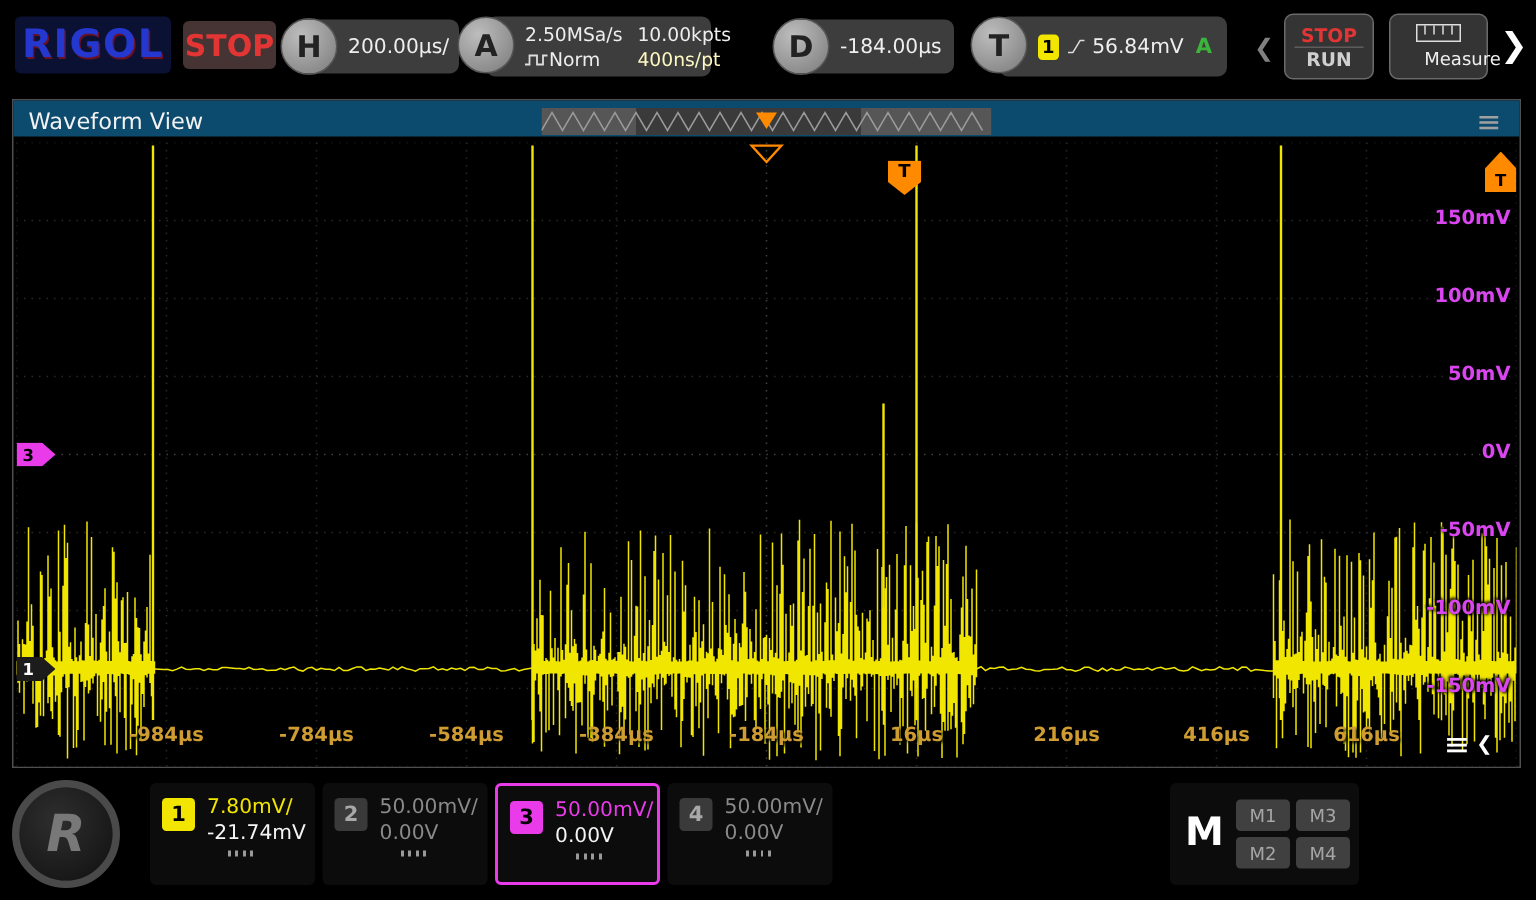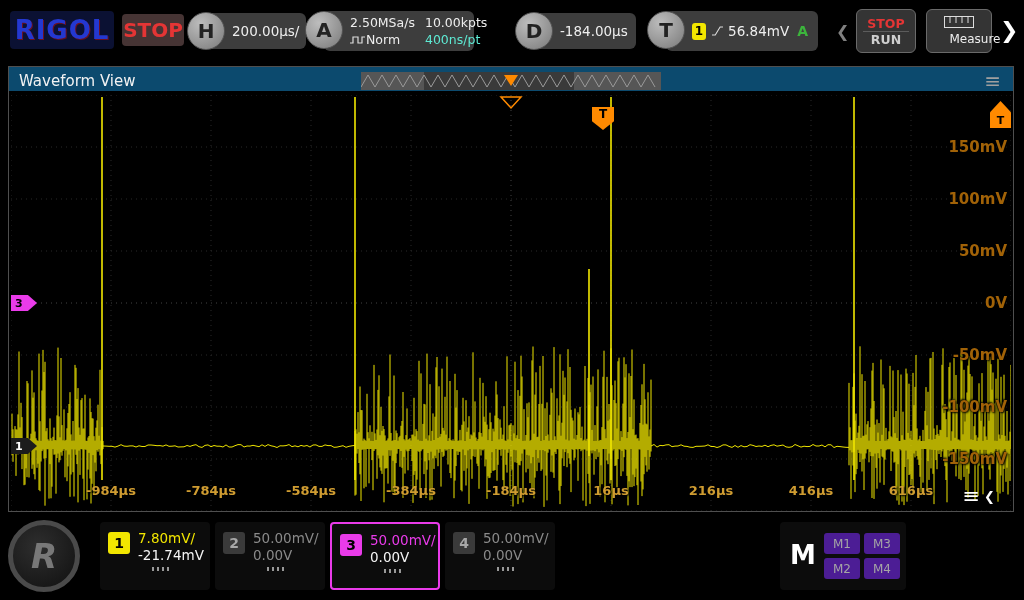--- a/index.html
+++ b/index.html
@@ -15,21 +15,21 @@
     text-shadow:1px 1px 0 #6b1020; }
   .acq-status { position:absolute; left:122px; top:14px; width:62px; height:32px;
     background:#463434; border-radius:4px; display:flex; align-items:center; justify-content:center;
     color:#e43535; font-weight:bold; font-size:20px; }
   .circle-btn { position:absolute; width:38px; height:38px; border-radius:50%;
     background:radial-gradient(circle at 35% 30%, #bdbdbd, #7a7a7a);
     border:1px solid #555; color:#222; font-weight:bold; font-size:20px;
     display:flex; align-items:center; justify-content:center; z-index:2; }
   .pill { position:absolute; background:#3d3d3d; border-radius:6px; color:#eee;
     display:flex; align-items:center; padding-left:26px; padding-right:10px; z-index:1; font-size:13.5px; }
-  .pill .dim { color:#5eead4; }
+  .pill .dim { color:#fef9c3; }
   .acol { display:flex; flex-direction:column; justify-content:center; gap:2px; font-size:12.5px; }
   .acol + .acol { margin-left:10px; }
   .arow { display:flex; align-items:center; gap:0; }
   .trig-badge { width:17px; height:17px; border-radius:3px; background:#f2e600; color:#000;
     font-weight:bold; font-size:12px; display:flex; align-items:center; justify-content:center; margin-right:6px; }
   .sweep { color:#3cb43c; font-weight:bold; font-size:14px; margin-left:auto; padding-left:8px; }
   .chev { position:absolute; font-size:16px; color:#808080; }
   .chev-big { position:absolute; font-size:22px; color:#fff; font-weight:bold; }
   .sq-btn { position:absolute; top:9px; height:44px; background:#343434; border:1px solid #6a6a6a;
     border-radius:6px; display:flex; flex-direction:column; align-items:center; justify-content:center; }
@@ -38,21 +38,21 @@
   .measure-label { color:#efefef; font-size:12px; margin-top:4px;padding-left:32px; }
   
   .panel { position:absolute; left:8px; top:66px; width:1006px; height:446px;
     border:1px solid #4f4f4f; background:#000; }
   .wv-header { position:relative; height:24px; background:#0c4a6e; }
   .wv-title { position:absolute; left:10px; top:0; line-height:28px; font-size:15px; color:#f2f2f2; }
   .wv-menu { position:absolute; right:12px; top:0; line-height:28px; font-size:20px; color:#a0a0a0; }
   .strip { position:absolute; left:352px; top:5px; width:300px; height:18px; }
   .graticule { position:absolute; left:2px; top:28px; width:1000px; height:416px; background:#000; }
   .graticule svg { position:absolute; left:0; top:0; }
-  .vlabel { position:absolute; right:4px; color:#a16207; font-size:15px; font-weight:bold;
+  .vlabel { position:absolute; right:4px; color:#d946ef; font-size:13px; font-weight:bold;
     text-shadow:1px 1px 2px #000, -1px -1px 2px #000; z-index:5;margin-left:16px; }
   .tlabel { position:absolute; transform:translateX(-50%); color:#cf9c31; font-size:13px; font-weight:bold;
     text-shadow:1px 1px 2px #000; z-index:5; }
   .ch-marker { position:absolute; left:0; width:26px; height:16px; z-index:6;
     display:flex; align-items:center; padding-left:4px; font-size:11px; font-weight:bold;
     clip-path:polygon(0 0,65% 0,100% 50%,65% 100%,0 100%); }
   .ch3-marker { top:200px; background:#ea3bea; color:#000; }
   .ch1-marker { top:343px; background:#1c1c1c; color:#fff; filter:drop-shadow(0 0 1px #888); }
   .trig-flag { position:absolute; left:581px; top:12px; width:22px; height:23px; background:#ff8a00;
     clip-path:polygon(0 0,100% 0,100% 62%,50% 100%,0 62%); color:#000; font-weight:bold; font-size:12px;
@@ -78,21 +78,21 @@
   .b3 { background:#ea3bea; color:#000; }
   .ch-lines { position:absolute; left:38px; top:8px; font-size:13.5px; line-height:17px; white-space:nowrap; }
   .dashes { width:18px; height:4px; margin:3px 0 0 14px;
     background:repeating-linear-gradient(90deg,#999 0 2px,transparent 2px 5px); }
   .c-yel { color:#f2e600; } .c-mag { color:#ea3bea; } .c-wht { color:#f5f5f5; } .c-gry { color:#8a8a8a; }
   .m-panel { position:absolute; left:780px; top:522px; width:126px; height:68px; background:#0c0c0c;
     border-radius:4px; }
   .m-label { position:absolute; left:10px; top:18px; font-size:26px; font-weight:bold; color:#fff; }
   .m-grid { position:absolute; left:44px; top:11px; display:grid; grid-template-columns:36px 36px;
     grid-auto-rows:21px; gap:4px; }
-  .m-btn { background:#4c1d95; border-radius:3px; color:#a5a5a5; font-size:12px;
+  .m-btn { background:#404040; border-radius:3px; color:#a5a5a5; font-size:12px;
     display:flex; align-items:center; justify-content:center; }
   .lxi-panel { position:absolute; left:910px; top:522px; width:106px; height:68px; background:#0c0c0c;
     border-radius:4px; display:flex; align-items:center; justify-content:center; gap:10px; }
   .lxi { font-weight:bold; font-style:italic; font-size:21px; color:#fff; letter-spacing:1px; }
 </style>
 </head>
 <body>
 
 <div id="screen">
 

